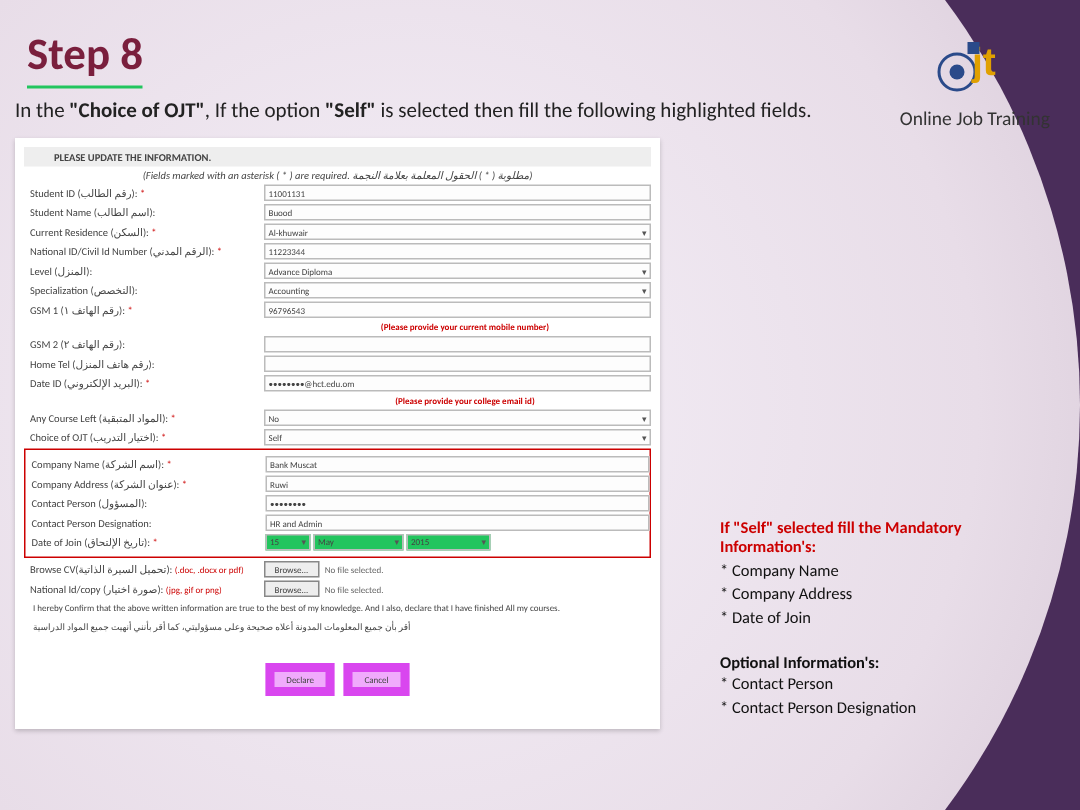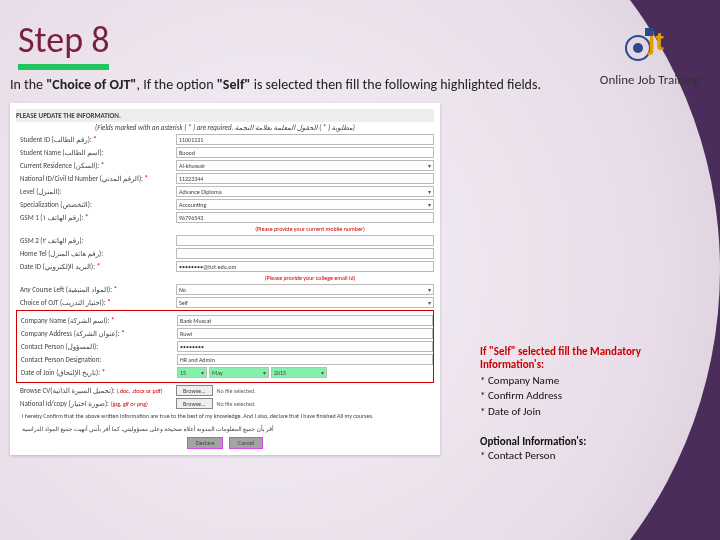--- a/index.html
+++ b/index.html
@@ -1,44 +1,44 @@
 <!DOCTYPE html>
 <html><head>
 <meta charset="utf-8">
 <style>
 *{box-sizing:border-box;margin:0;padding:0}
 body{width:720px;height:540px;font-family:Calibri,Arial,sans-serif;background:#4a2d5a;overflow:hidden;position:relative}
 .bg-curve{position:absolute;width:900px;height:900px;border-radius:50%;background:radial-gradient(circle,#f5f0f8 0%,#e8dde8 60%,#d0c0d0 100%);top:-180px;left:-180px;z-index:0}
 .content{position:relative;z-index:1;padding:18px 10px 10px 10px}
-.title{font-size:36px;color:#7a1f3d;font-weight:400;border-bottom:6px solid #22c55e;display:inline-block;padding-bottom:2px;margin-left:8px}
+.title{font-size:30px;color:#7a1f3d;font-weight:700;border-bottom:2px solid #22c55e;display:inline-block;padding-bottom:2px;margin-left:8px}
 .subtitle{font-size:14px;color:#222;margin-top:6px;margin-left:0}
 .logo-wrap{position:absolute;top:18px;right:20px;text-align:center;z-index:3}
 .logo{width:60px;height:50px;margin:0 auto}
 .logo-text{font-size:13px;color:#333;margin-top:4px}
 .form-shot{background:#fff;margin-top:10px;width:430px;padding:6px;font-size:7px;color:#444;box-shadow:0 1px 3px rgba(0,0,0,0.2)}
-.form-header{background:#eee;padding:2px 0;font-weight:bold;font-size:7px}
+.form-header{background:#eee;padding:2px 20px;font-weight:bold;font-size:7px}
 .form-note{text-align:center;font-size:7px;font-style:italic;margin:1px 0}
 .form-row{display:flex;align-items:center;margin:2px 0;font-size:7px}
 .form-label{width:160px;padding-left:4px}
 .form-input{flex:1;height:11px;border:1px solid #bbb;background:#fdfdfd;font-size:6px;padding:0 2px;display:flex;align-items:center}
 .form-select{flex:1;height:11px;border:1px solid #bbb;background:#fdfdfd;font-size:6px;display:flex;align-items:center;justify-content:space-between;padding:0 2px}
 .chev{font-size:6px;color:#555}
 .req{color:#c00}
-.hint{color:#c00;font-weight:normal;font-size:6px;text-align:center;margin:2px 0 2px 170px}
+.hint{color:#c00;font-weight:bold;font-size:6px;text-align:center;margin:2px 0 2px 170px}
 .hl-box{border:1.5px solid #c00;padding:2px 0;margin:2px 0}
 .date-row{display:flex;gap:2px;flex:1}
-.date-sel{height:11px;border:1px solid #bbb;background:#86efac;font-size:6px;padding:0 2px;display:flex;align-items:center;justify-content:space-between}
+.date-sel{height:11px;border:1px solid #bbb;background:#22c55e;font-size:6px;padding:0 2px;display:flex;justify-content:space-between}
 .browse-row{display:flex;align-items:center;gap:4px}
 .browse-btn{border:1px solid #888;background:#eee;font-size:6px;padding:0 6px;height:11px;display:flex;align-items:center}
 .nofile{font-size:6px;color:#666}
 .ext{color:#c00;font-size:6px}
 .declare{font-size:6px;color:#444;margin:4px 6px;line-height:1.3}
 .arabic{font-size:6px;text-align:left;direction:rtl;margin:2px 6px}
 .btn-row{text-align:center;margin-top:4px}
-.btn{display:inline-block;border:1px solid #d946ef;background:#a3a3a3;font-size:6px;padding:1px 8px;margin:0 2px}
+.btn{display:inline-block;border:6px solid #d946ef;background:#f0abfc;font-size:6px;padding:1px 8px;margin:16px 2px}
 .callout{position:absolute;right:20px;top:345px;width:220px;font-size:11px;color:#111;z-index:4}
 .co-head{color:#c00;font-weight:bold;font-size:11px}
 .co-list{font-size:11px;font-weight:normal;margin-top:2px;line-height:1.4}
 .co2{margin-top:16px}
 </style>
 </head>
 <body>
 <div class="bg-curve"></div>
 
 <div class="logo-wrap">
@@ -186,22 +186,23 @@
       <span class="btn">Declare</span>
       <span class="btn">Cancel</span>
     </div>
   </div>
 </div>
 
 <div class="callout">
   <div class="co-head">If "Self" selected fill the Mandatory Information's:</div>
   <div class="co-list">
     <div>* Company Name</div>
-    <div>* Confirm Address</div>
+    <div>* Company Address</div>
     <div>* Date of Join</div>
   </div>
   <div class="co2">
     <div style="font-weight:bold;font-size:11px">Optional Information's:</div>
     <div style="font-size:11px;line-height:1.4">
       <div>* Contact Person</div>
+      <div>* Contact Person Designation</div>
     </div>
   </div>
 </div>
 
 </body></html>

